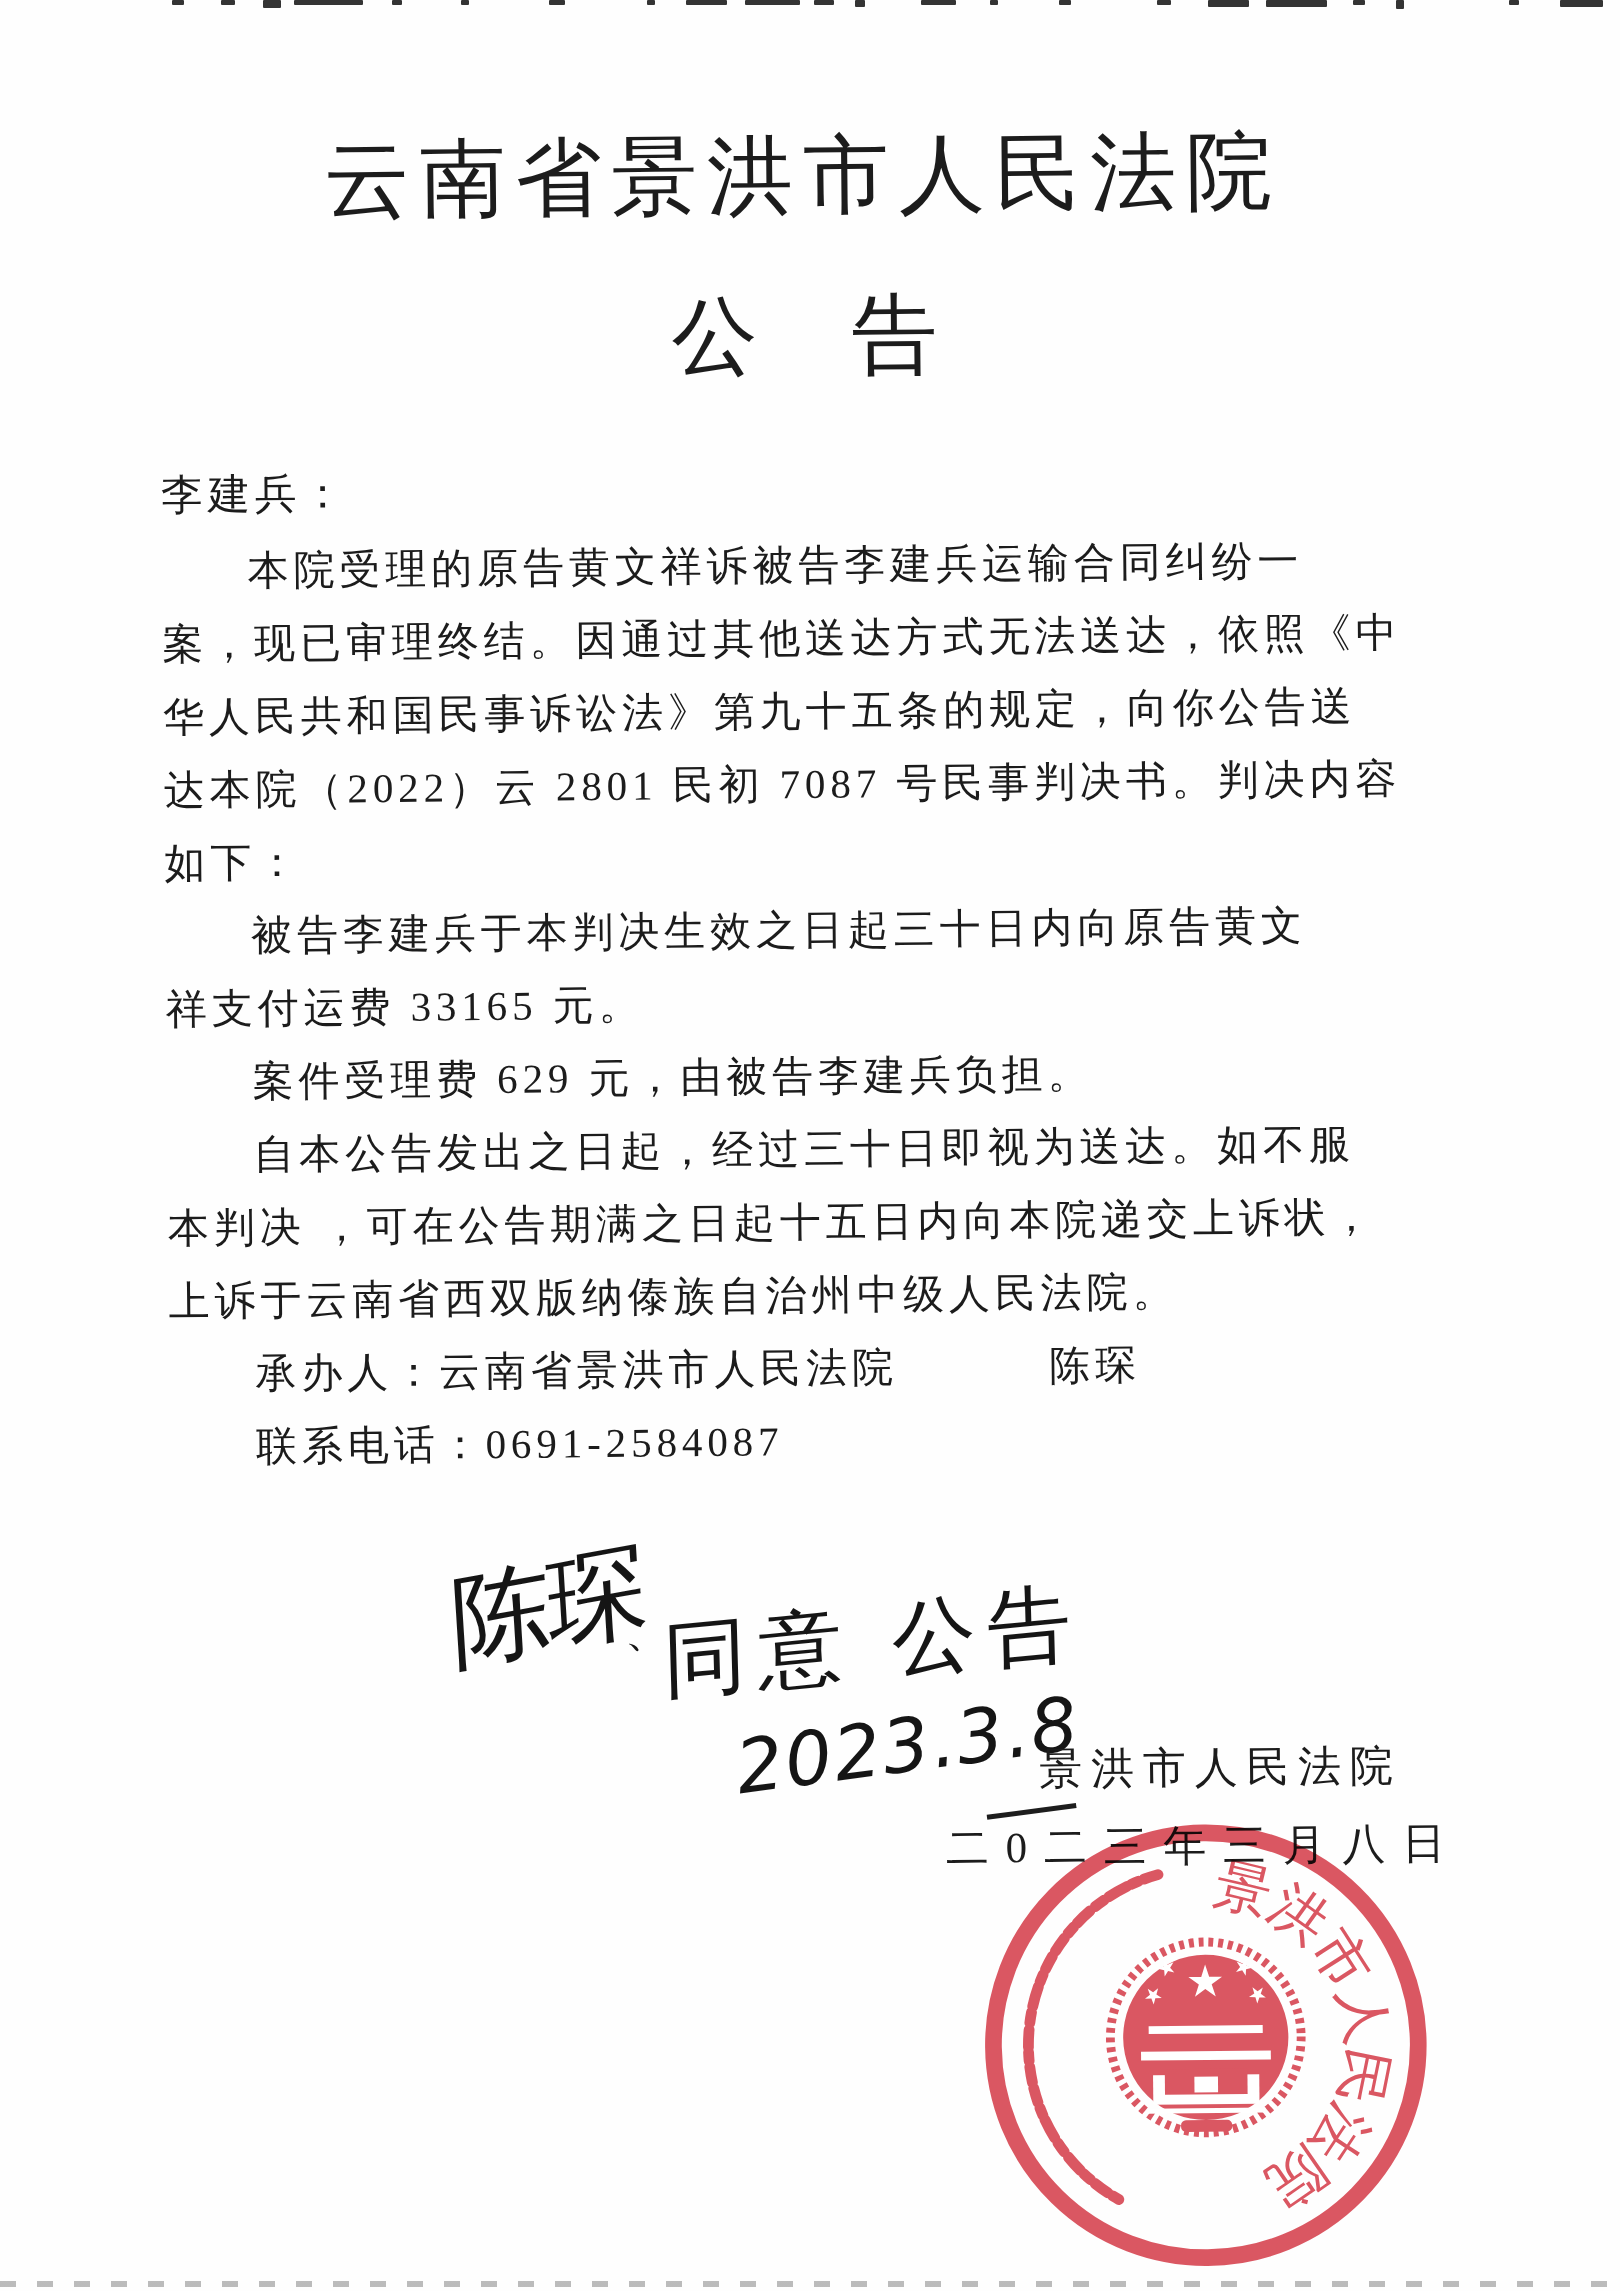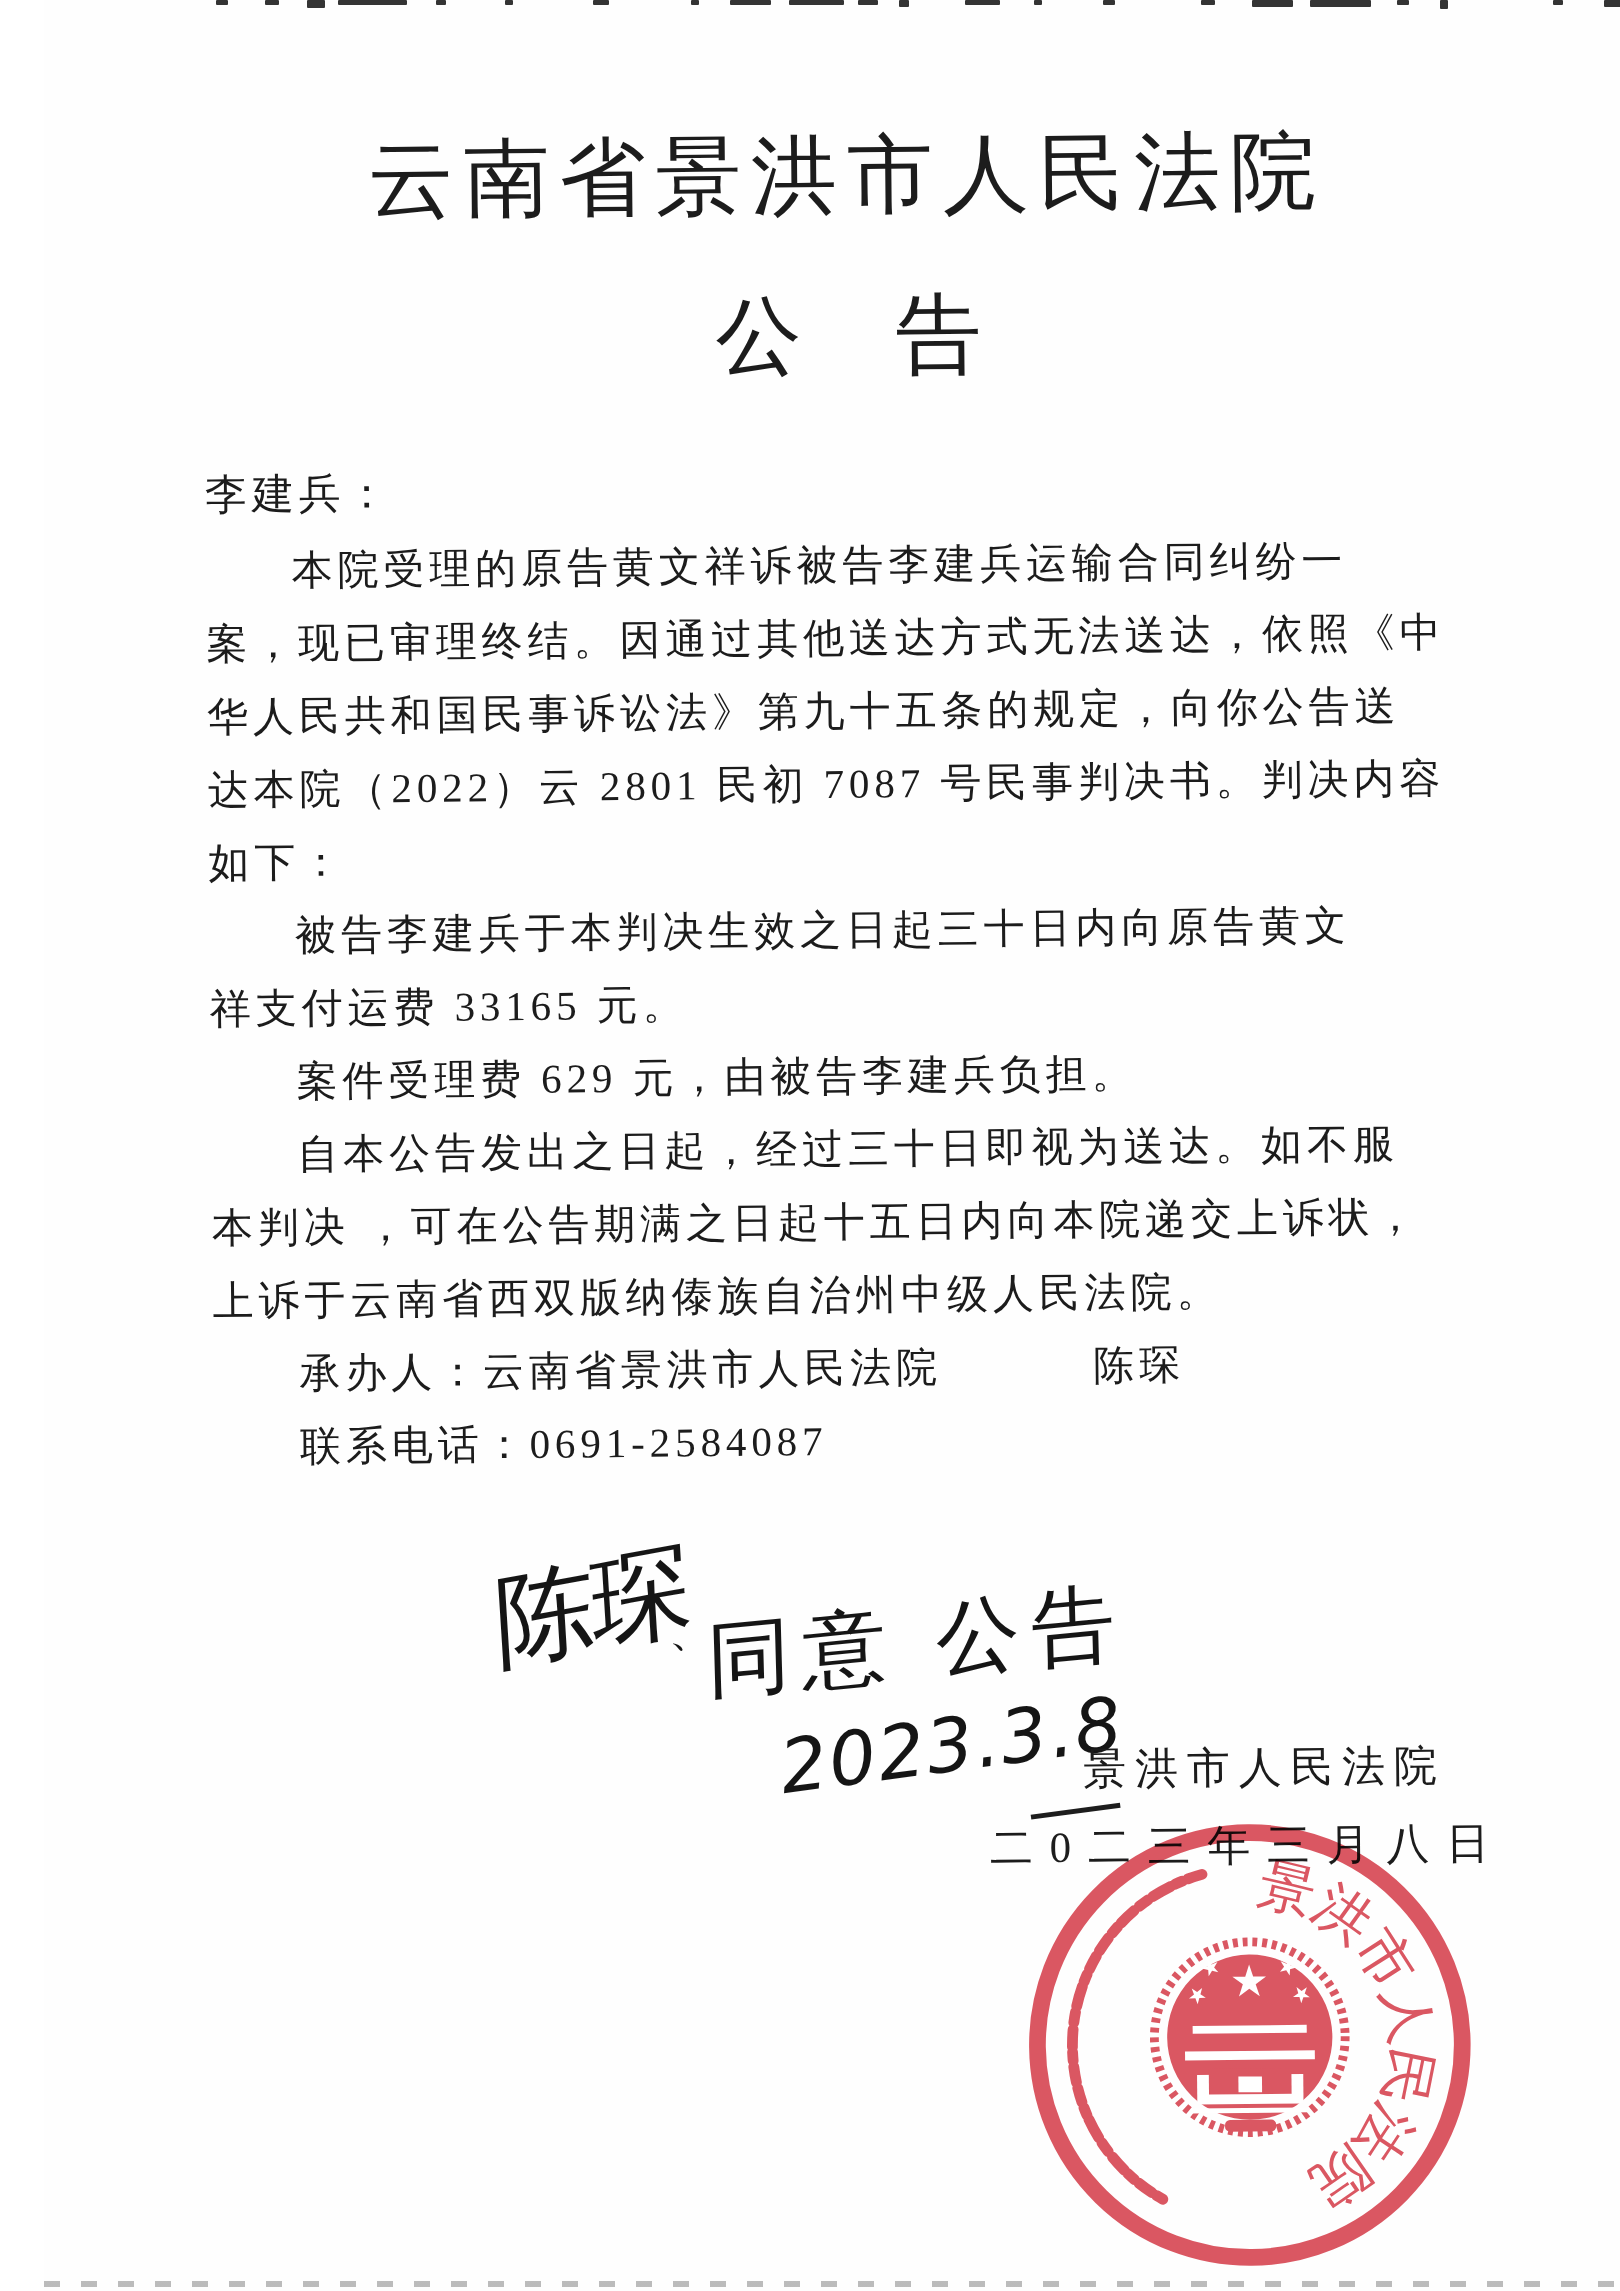--- a/index.html
+++ b/index.html
@@ -1,20 +1,20 @@
 <!DOCTYPE html>
 <html><head>
 <meta charset="utf-8">
 <style>
   html,body{margin:0;padding:0;background:#ffffff;}
   body{
     width:1620px;height:2292px;position:relative;overflow:hidden;
     font-family:"Liberation Serif","DejaVu Serif",serif;color:#1c1c1c;
   }
-  .page{position:absolute;inset:0;background:#fefefe;margin-left:44px;}
+  .page{position:absolute;inset:0;background:#fefefe;}
   .content{position:absolute;inset:0;transform:rotate(-0.55deg);transform-origin:50% 40%;}
 
   
   .artifact{position:absolute;top:0;background:#343434;border-radius:1px;}
   .bottom-edge{
     position:absolute;left:0;top:2281px;width:1620px;height:5.9px;opacity:.45;
     background:repeating-linear-gradient(90deg,#6a6a6a 0 15.7px,transparent 15.7px 37px);
   }
 
   .title{

